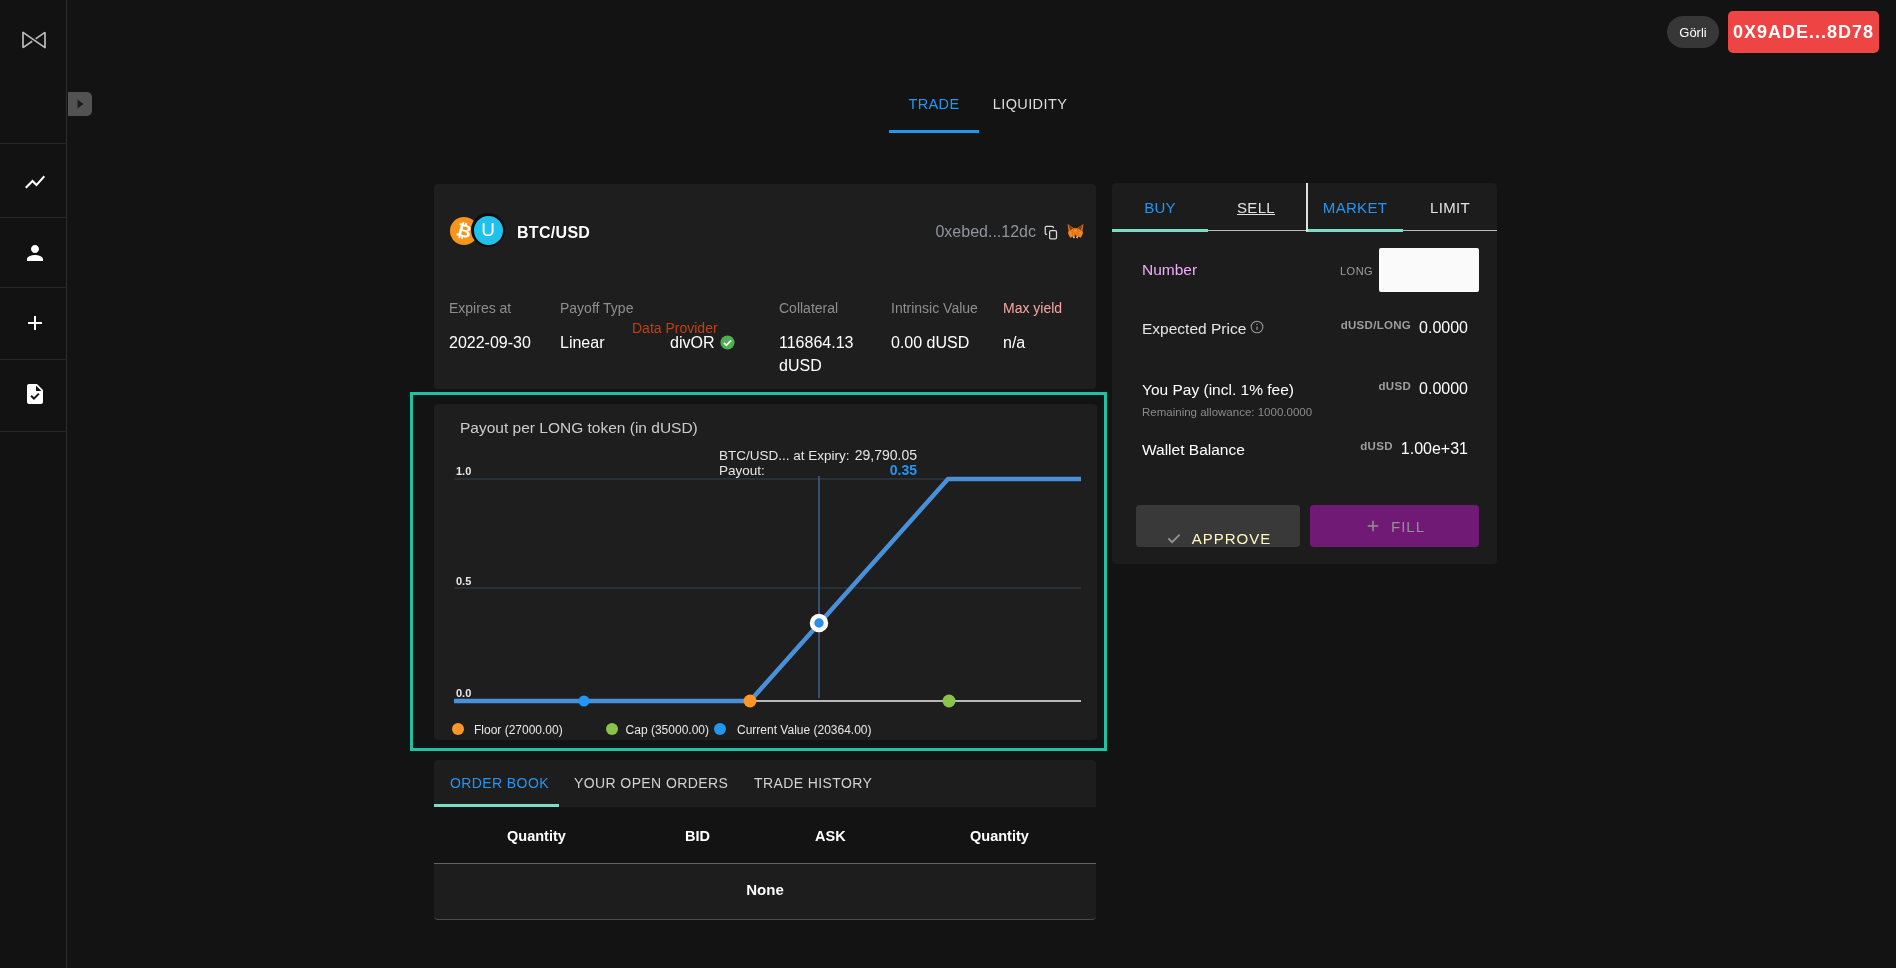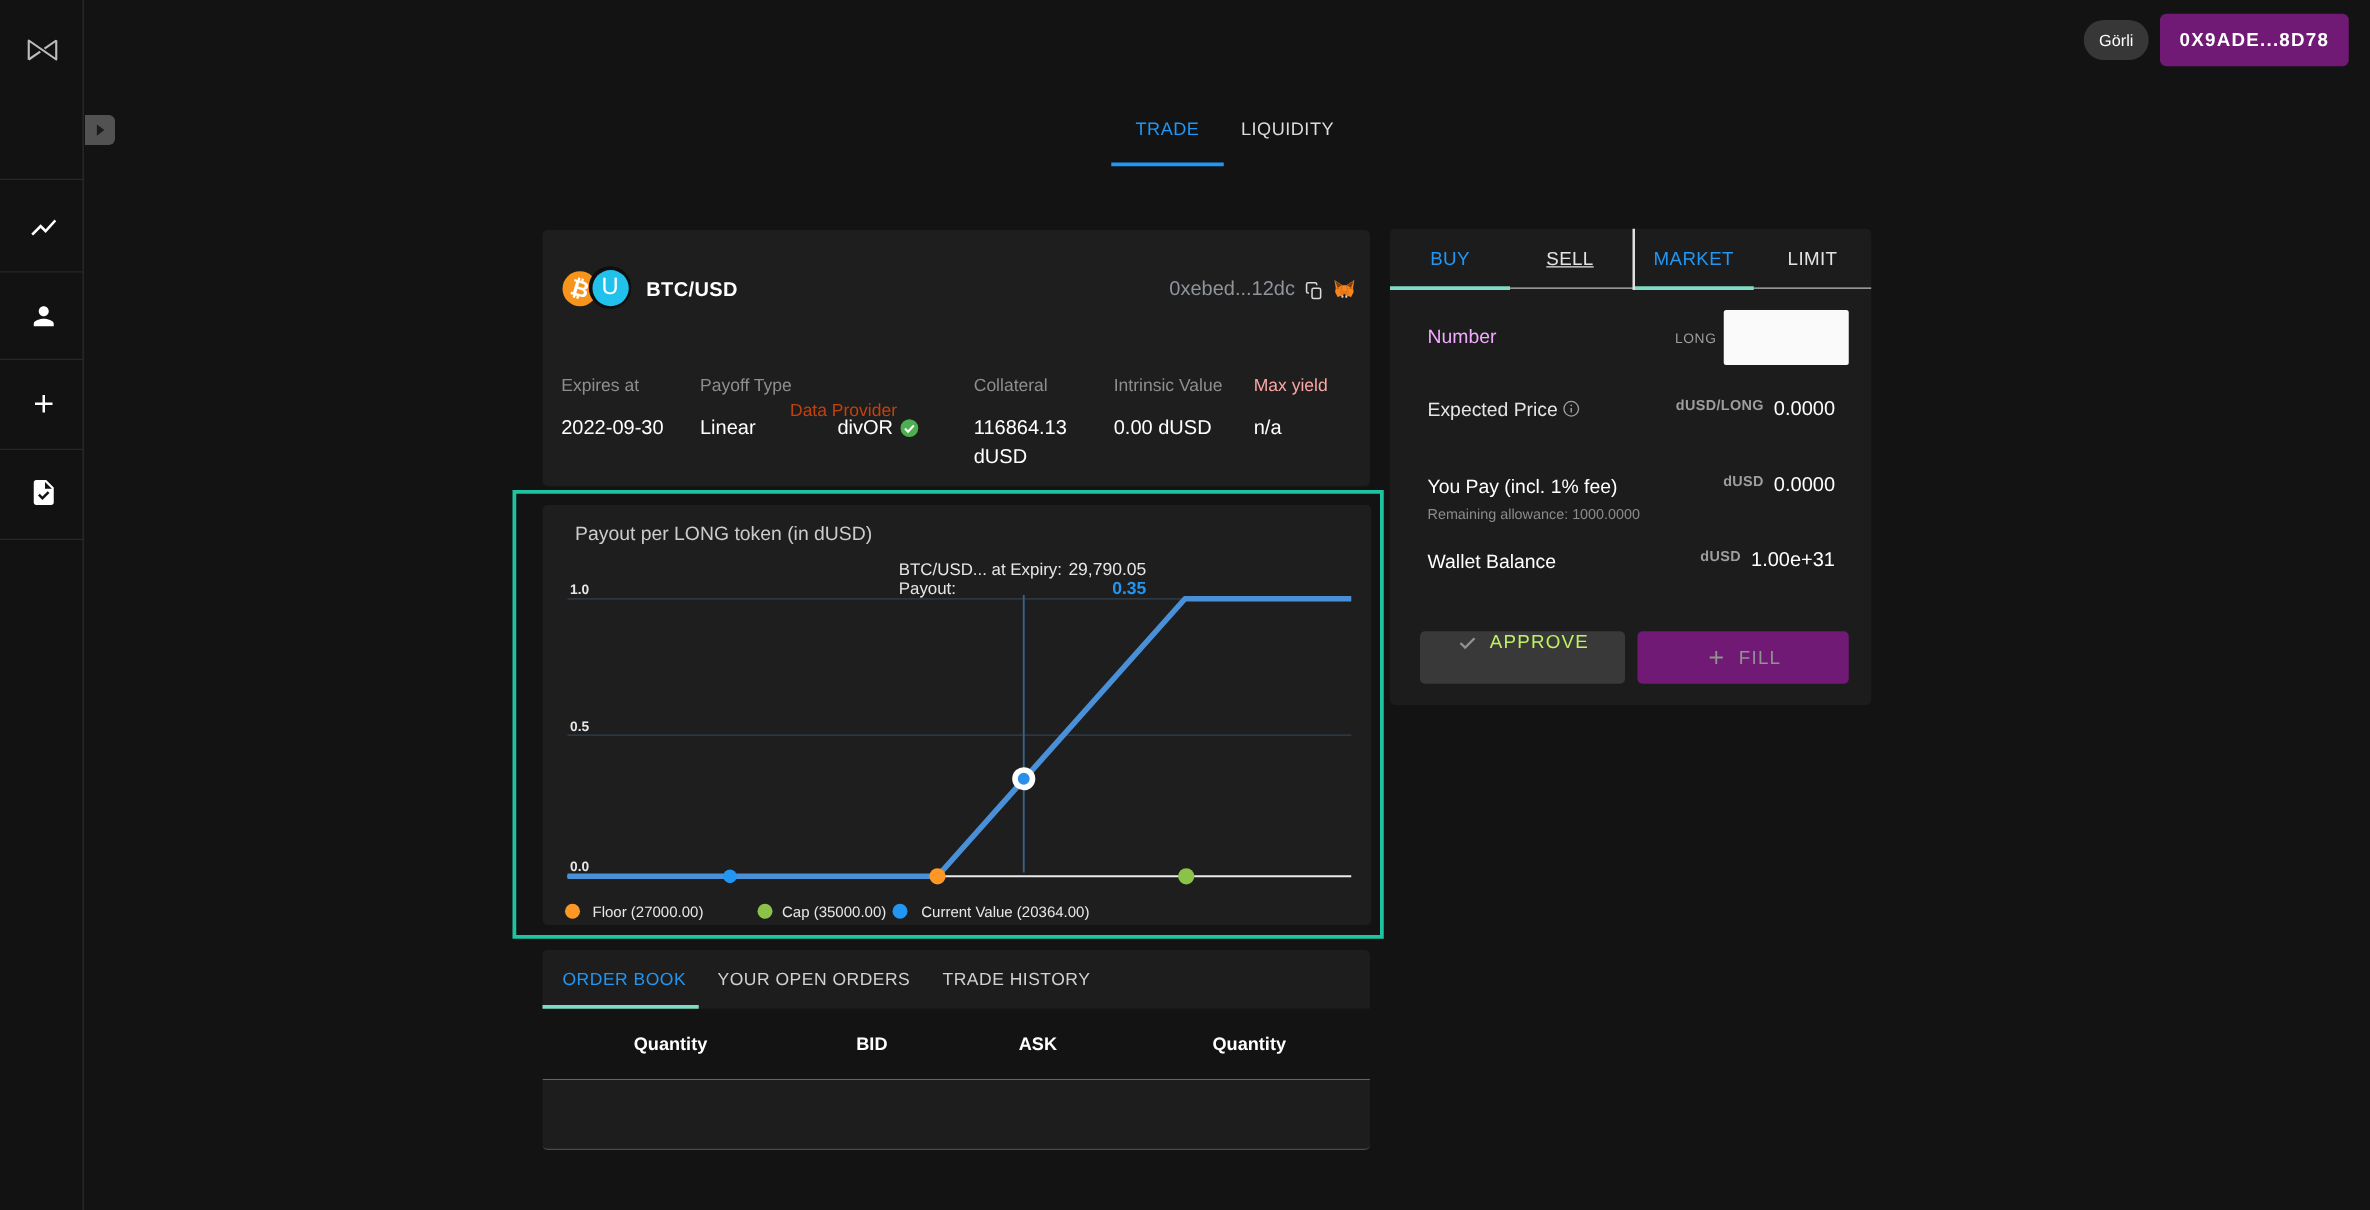--- a/index.html
+++ b/index.html
@@ -43,21 +43,21 @@
   <svg class="abs" style="left:23px;top:382px;" width="24" height="24" viewBox="0 0 24 24" fill="#fff">
     <path d="M14 2H6c-1.1 0-2 .9-2 2v16c0 1.1.9 2 2 2h12c1.1 0 2-.9 2-2V8l-6-6zm-3.06 16L7.4 14.46l1.41-1.41 2.12 2.12 4.24-4.24 1.41 1.41L10.94 18zM13 9V3.5L18.5 9H13z"></path>
   </svg>
 
   <div class="abs" style="left:68px;top:92px;width:24px;height:24px;background:#525252;border-radius:0 5px 5px 0;"></div>
   <svg class="abs" style="left:68px;top:92px;" width="24" height="24" viewBox="0 0 24 24" fill="#1c1c1c">
     <path d="M9.5 7.5 L15.5 12 L9.5 16.5 Z"></path>
   </svg>
 
   <div class="abs" style="left:1667px;top:16px;width:52px;height:32px;background:#373737;border-radius:16px;color:#fff;font-size:13px;display:flex;align-items:center;justify-content:center;">Görli</div>
-  <div class="abs" style="left:1728px;top:11px;width:151px;height:42px;background:#701a75;border-radius:5px;color:#fff;font-size:15px;font-weight:bold;letter-spacing:1px;display:flex;align-items:center;justify-content:center;">0X9ADE...8D78</div>
+  <div class="abs" style="left:1728px;top:11px;width:151px;height:42px;background:#ef4444;border-radius:5px;color:#fff;font-size:18px;font-weight:bold;letter-spacing:1px;display:flex;align-items:center;justify-content:center;">0X9ADE...8D78</div>
 
   <div class="abs" style="left:889px;top:80px;width:90px;height:48px;color:#2196f3;font-size:14.5px;font-weight:500;letter-spacing:0.4px;display:flex;align-items:center;justify-content:center;">TRADE</div>
   <div class="abs" style="left:985px;top:80px;width:90px;height:48px;color:#dcdcdc;font-size:14.5px;font-weight:500;letter-spacing:0.4px;display:flex;align-items:center;justify-content:center;">LIQUIDITY</div>
   <div class="abs" style="left:889px;top:130px;width:90px;height:3px;background:#2196f3;"></div>
 
   <div class="abs card" style="left:434px;top:184px;width:662px;height:205px;"></div>
 
   <div class="abs" style="left:450px;top:217px;width:28px;height:28px;border-radius:50%;background:#f7941c;"></div>
   <div class="abs" style="left:450px;top:217px;width:28px;height:28px;color:#fff;font-size:18px;font-weight:bold;display:flex;align-items:center;justify-content:center;transform:rotate(16deg);">₿</div>
   <div class="abs" style="left:471px;top:213px;width:34px;height:34px;border-radius:50%;background:#0e0e0e;"></div>
@@ -139,20 +139,21 @@
   <div class="abs" style="left:434px;top:760px;width:662px;height:47px;background:#1d1d1d;border-radius:4px 4px 0 0;"></div>
   <div class="abs" style="left:450px;top:760px;height:46px;color:#2196f3;font-size:14px;font-weight:500;letter-spacing:0.4px;display:flex;align-items:center;">ORDER BOOK</div>
   <div class="abs" style="left:574px;top:760px;height:46px;color:#d2d2d2;font-size:14px;font-weight:500;letter-spacing:0.4px;display:flex;align-items:center;">YOUR OPEN ORDERS</div>
   <div class="abs" style="left:754px;top:760px;height:46px;color:#d2d2d2;font-size:14px;font-weight:500;letter-spacing:0.4px;display:flex;align-items:center;">TRADE HISTORY</div>
   <div class="abs" style="left:434px;top:804px;width:125px;height:3px;background:#7fdcc4;"></div>
   <div class="abs" style="left:507px;top:828px;color:#fff;font-size:14.5px;font-weight:bold;">Quantity</div>
   <div class="abs" style="left:685px;top:828px;color:#fff;font-size:14.5px;font-weight:bold;">BID</div>
   <div class="abs" style="left:815px;top:828px;color:#fff;font-size:14.5px;font-weight:bold;">ASK</div>
   <div class="abs" style="left:970px;top:828px;color:#fff;font-size:14.5px;font-weight:bold;">Quantity</div>
   <div class="abs" style="left:434px;top:863px;width:662px;height:57px;background:#1d1d1d;border-top:1px solid #636363;border-bottom:1px solid #4a4a4a;border-radius:0 0 4px 4px;"></div>
+  <div class="abs" style="left:434px;top:881px;width:662px;text-align:center;color:#fff;font-size:15px;font-weight:bold;">None</div>
 
   <div class="abs card" style="left:1112px;top:183px;width:385px;height:381px;background:#1c1c1c;"></div>
 
   <div class="abs" style="left:1112px;top:183px;width:96px;height:49px;color:#2196f3;font-size:15px;font-weight:500;letter-spacing:0.3px;display:flex;align-items:center;justify-content:center;">BUY</div>
   <div class="abs" style="left:1208px;top:183px;width:96px;height:49px;color:#e3e3e3;font-size:15px;font-weight:500;letter-spacing:0.3px;display:flex;align-items:center;justify-content:center;text-decoration:underline;">SELL</div>
   <div class="abs" style="left:1307px;top:183px;width:96px;height:49px;color:#2196f3;font-size:15px;font-weight:500;letter-spacing:0.3px;display:flex;align-items:center;justify-content:center;">MARKET</div>
   <div class="abs" style="left:1403px;top:183px;width:94px;height:49px;color:#e3e3e3;font-size:15px;font-weight:500;letter-spacing:0.3px;display:flex;align-items:center;justify-content:center;">LIMIT</div>
   <div class="abs" style="left:1112px;top:230px;width:385px;height:1px;background:#bdbdbd;"></div>
   <div class="abs" style="left:1112px;top:229px;width:96px;height:3px;background:#7fdcc4;"></div>
   <div class="abs" style="left:1307px;top:229px;width:96px;height:3px;background:#7fdcc4;"></div>
@@ -176,21 +177,21 @@
       <span class="unit">dUSD</span>
       <span class="val">0.0000</span>
     </div>
   <div class="abs" style="left:1142px;top:406px;color:#8b8b8b;font-size:11.5px;">Remaining allowance: 1000.0000</div>
   <div class="abs" style="left:1142px;top:441px;color:#fff;font-size:15.5px;">Wallet Balance</div>
   <div class="abs vrow" style="top:440px;">
       <span class="unit">dUSD</span>
       <span class="val">1.00e+31</span>
     </div>
 
-  <div class="abs" style="left:1136px;top:505px;width:164px;height:42px;background:#393939;border-radius:4px;color:#bef264;font-size:15px;letter-spacing:1px;display:flex;align-items:flex-start;justify-content:center;gap:9px;">
+  <div class="abs" style="left:1136px;top:505px;width:164px;height:42px;background:#393939;border-radius:4px;color:#fef9c3;font-size:15px;letter-spacing:1px;display:flex;align-items:flex-end;justify-content:center;gap:9px;">
     <svg width="18" height="18" viewBox="0 0 24 24" fill="none" stroke="#929292" stroke-width="2.5">
         <path d="M4.5 12.5 L9.5 17.5 L19.5 7.5"></path>
       </svg>APPROVE</div>
   <div class="abs" style="left:1310px;top:505px;width:169px;height:42px;background:#701a75;border-radius:4px;color:#929292;font-size:15px;letter-spacing:1px;display:flex;align-items:center;justify-content:center;gap:9px;">
     <svg width="18" height="18" viewBox="0 0 24 24" fill="#929292">
         <path d="M19 13h-6v6h-2v-6H5v-2h6V5h2v6h6v2z"></path>
       </svg>FILL</div>
 
 </div>
 

